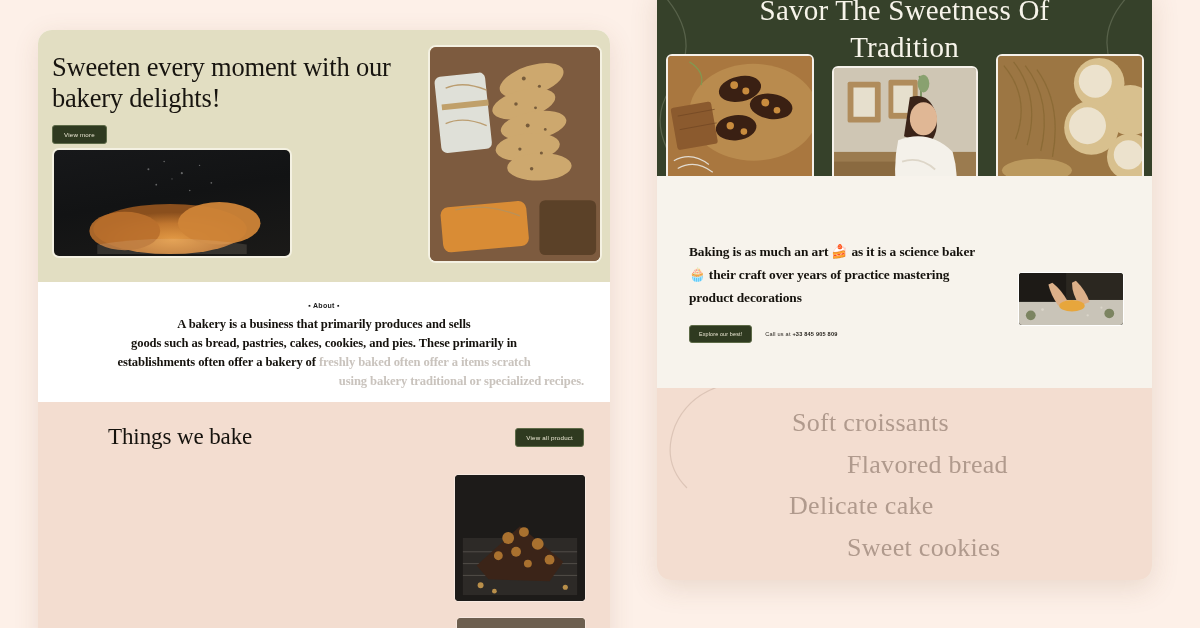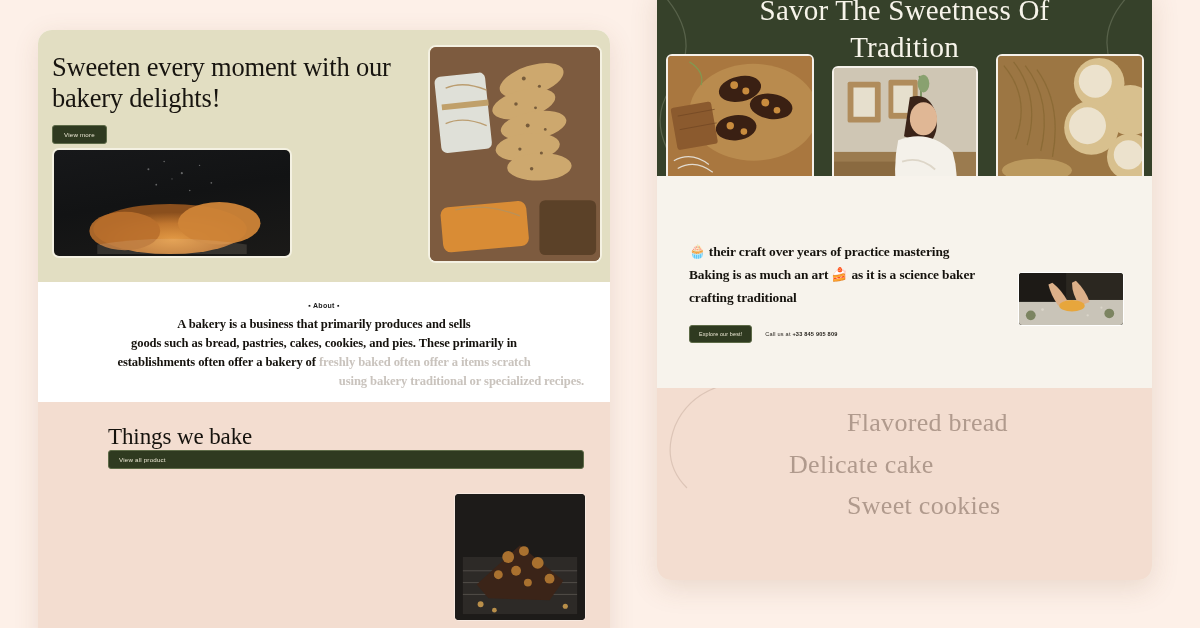--- a/index.html
+++ b/index.html
@@ -85,23 +85,22 @@
   .about-text .muted { color: #c9c3bd; font-weight: bold; text-align: right; }
 
   
   .bake {
     background: #f3ddd0;
     padding: 22px 22px 0 22px;
     height: 234px;
     position: relative;
   }
   .bake-head {
-    display: flex; justify-content: space-between;
+    display: flex; align-items: center; justify-content: space-between;
     padding: 0 4px 0 48px;
-    flex-direction: column;
   }
   .bake-title { font-size: 23px; color: #15120d; letter-spacing: -0.1px; }
   .btn-viewall {
     font-size: 6.2px;
     padding: 5px 10px;
     letter-spacing: 0.2px;
   }
   .cards {
     display: flex; gap: 10px; align-items: flex-end;
     margin-top: 24px; padding: 0 2px; flex-direction: column;
@@ -525,23 +524,23 @@
                 <ellipse cx="40" cy="118" rx="36" ry="12"></ellipse>
               </g>
             </svg>
           </div>
         </div>
       </div>
     </div>
 
     <div class="r-body">
       <div class="r-para">
+        <div>Baking is as much an art 🍰 as it is a science baker</div>
         <div>🧁 their craft over years of practice mastering</div>
-        <div>Baking is as much an art 🍰 as it is a science baker</div>
-        <div>crafting traditional</div>
+        <div>product decorations</div>
       </div>
 
       <div class="r-actions">
         <div class="btn btn-explore">Explore our best!</div>
         <div class="r-call">
           <span>Call us at</span>
           <b>+33 845 905 809</b>
         </div>
       </div>
 
@@ -567,19 +566,20 @@
             </g>
           </svg>
         </div>
       </div>
     </div>
 
     <div class="r-list">
       <svg class="swirl" style="left:-4px;top:-10px;width:120px;height:120px;opacity:0.45;" viewBox="0 0 120 120">
         <path d="M100 2 Q40 6 22 48 Q8 84 34 110" stroke="#c2a899" stroke-width="1.2" fill="none"></path>
       </svg>
+      <div class="r-list-item li-1">Soft croissants</div>
       <div class="r-list-item li-2">Flavored bread</div>
       <div class="r-list-item li-3">Delicate cake</div>
       <div class="r-list-item li-4">Sweet cookies</div>
     </div>
   </div>
 
 </div>
 
 </body></html>

